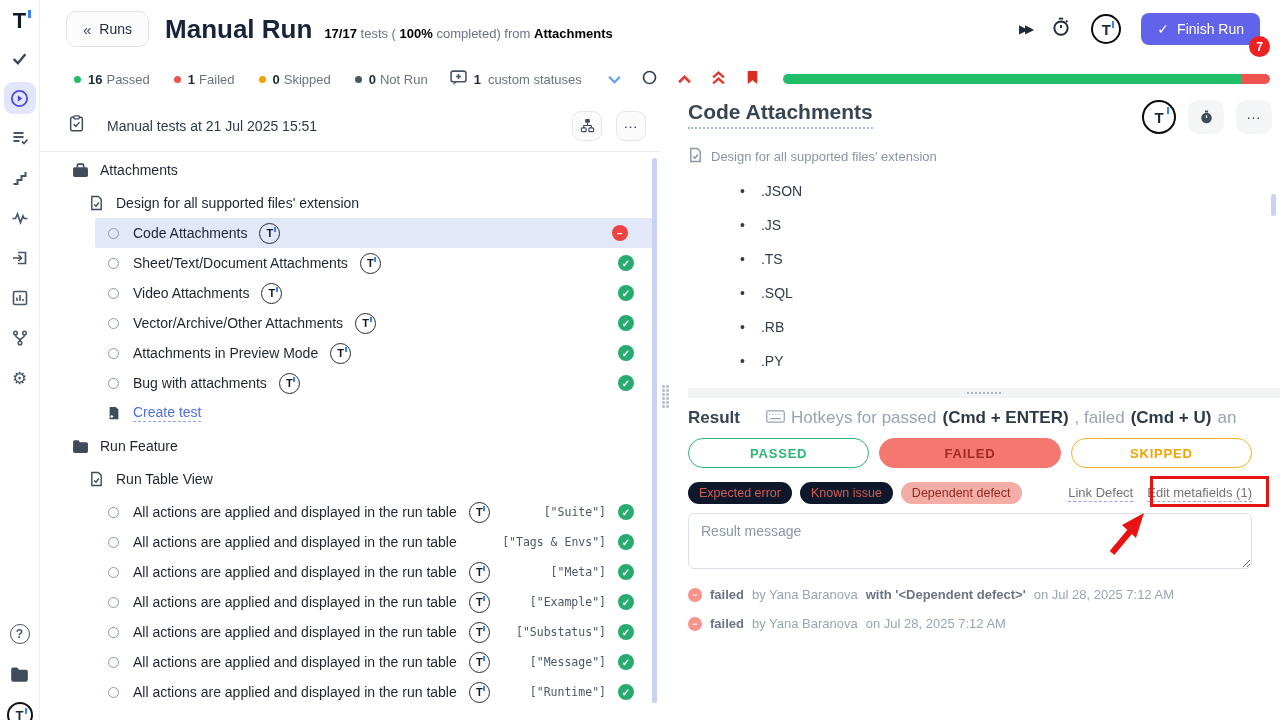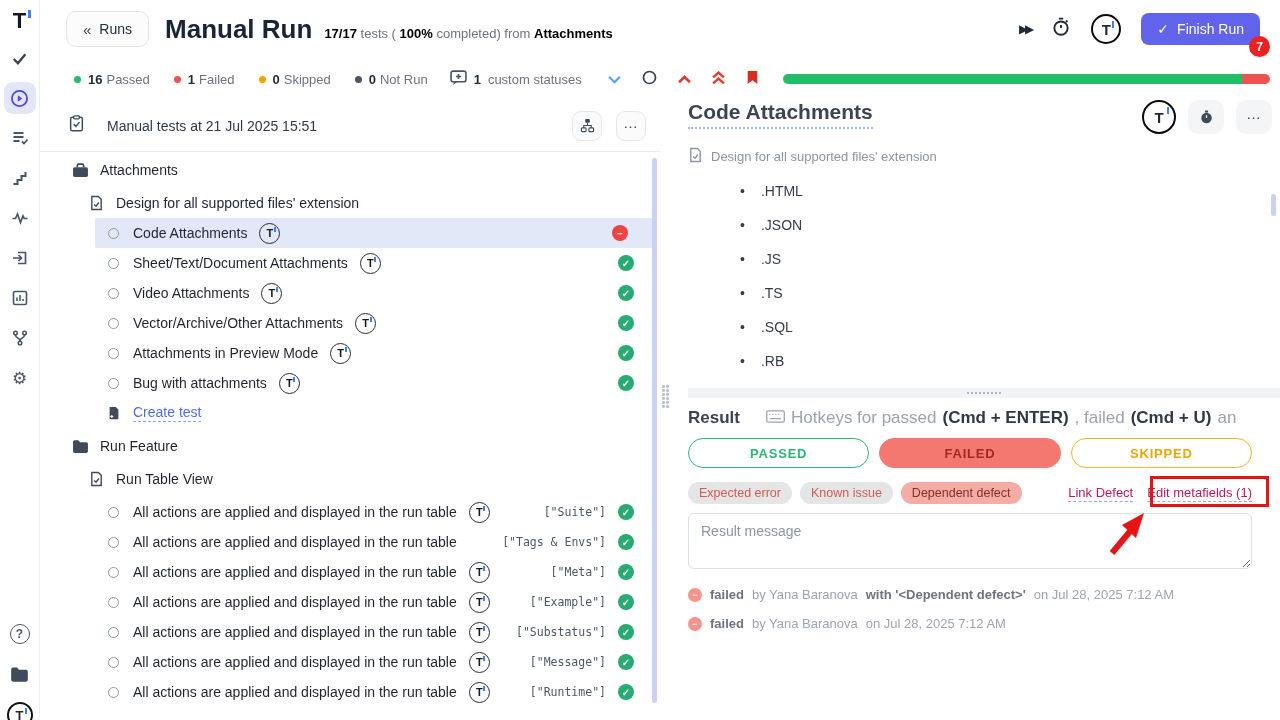--- a/index.html
+++ b/index.html
@@ -108,24 +108,24 @@
   .hotkeys b { color:#2e3947; }
   .res-btns { display:flex; gap:10px; margin-top:10px; margin-right:28px; }
   .rbtn { flex:1; height:30px; border-radius:15px; font-size:13px; font-weight:700; letter-spacing:0.8px;
     background:#fff; cursor:pointer; }
   .rbtn.passed { border:1.6px solid #2bb673; color:#2bb673; }
   .rbtn.failed { border:1.6px solid #f4786f; background:#f4786f; color:#a02b22; }
   .rbtn.skipped { border:1.6px solid #f0b429; color:#f0a400; }
 
   .tags-row { display:flex; align-items:center; margin-top:14px; margin-right:28px; }
   .chip { padding:4px 11px; border-radius:13px; font-size:12.5px; background:#fcе9e8; margin-right:8px; cursor:pointer; }
-  .chip.light { background:#e5e5e5; color:#d05c52; }
+  .chip.light { background:#0f172a; color:#d05c52; }
   .chip.active { background:#f3aca6; color:#8e2b23; }
   .meta-links { margin-left:auto; display:flex; gap:14px; font-size:13px; }
-  .mlink { color:#be185d; border-bottom:1px dashed #8ea7f2; padding-bottom:1px; cursor:pointer; white-space:nowrap; }
+  .mlink { color:#737373; border-bottom:1px dashed #8ea7f2; padding-bottom:1px; cursor:pointer; white-space:nowrap; }
 
   .msg-box { margin-top:9px; margin-right:28px; width:564px; height:56px; border:1px solid #dbe0e7; border-radius:6px;
     padding:9px 12px; font-size:14px; font-family:"Liberation Sans",sans-serif; color:#1f2937; resize:both; }
   .msg-box::placeholder { color:#8b97a6; }
 
   .dropzone { margin-top:10px; margin-right:28px; height:38px; border:1.6px dashed #c3cbd6; border-radius:6px;
     display:flex; align-items:center; justify-content:center; gap:10px; font-size:13.5px; color:#8b94a3; cursor:pointer; }
   .browse { color:#4c6fe7; border-bottom:1px dashed #8ea7f2; padding-bottom:1px; }
 
   .hist { display:flex; align-items:center; gap:8px; margin-top:14px; font-size:13px; color:#9aa4b2; }
@@ -594,21 +594,20 @@
       <span>
         <svg width="15" height="16" viewBox="0 0 16 16">
             <path d="M3 1h7l3 3v11H3z" fill="none" stroke="#8b94a3" stroke-width="1.5"></path>
             <path d="M5.5 9.5l2 2 3-4" fill="none" stroke="#8b94a3" stroke-width="1.5"></path>
           </svg>
       </span>
       <span>Design for all supported files' extension</span>
     </div>
 
     <ul class="ext-list">
-      <li>.HTML</li>
       <li>.JSON</li>
       <li>.JS</li>
       <li>.TS</li>
       <li>.SQL</li>
       <li>.RB</li>
       <li>.PY</li>
     </ul>
     <div class="d-scroll"></div>
 
     <div class="hgrip">

